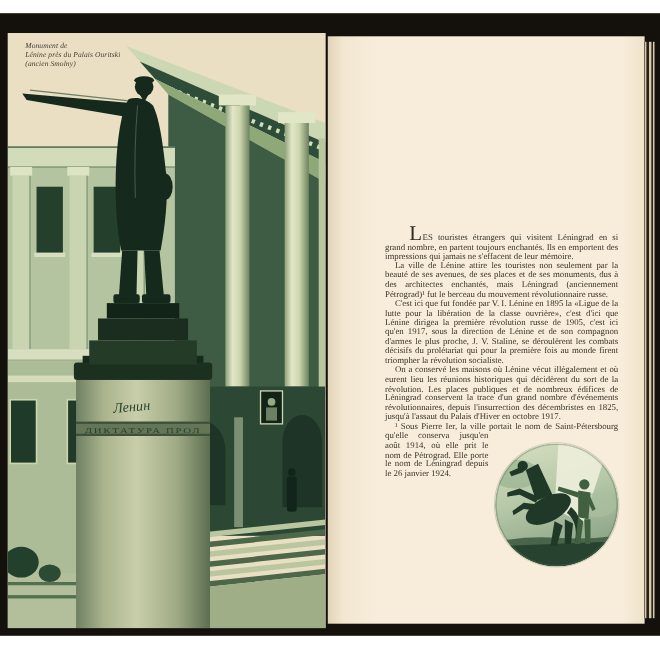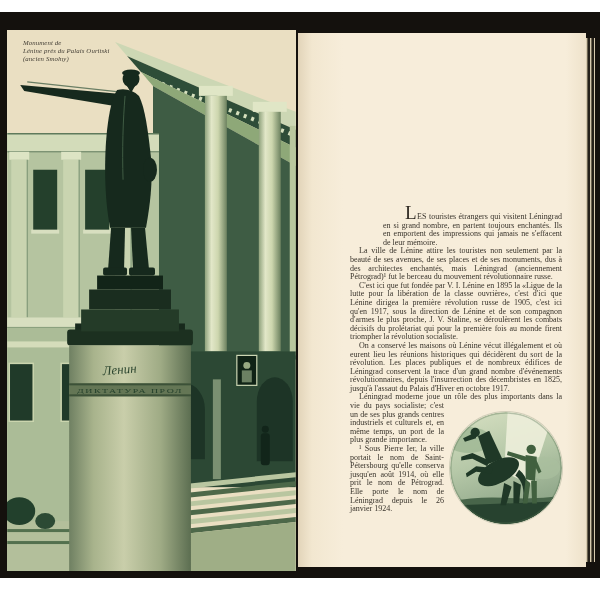--- a/index.html
+++ b/index.html
@@ -24,21 +24,21 @@
   }
   .page-stack{
     position:absolute;left:586px;top:38px;width:9px;height:524px;
     background:repeating-linear-gradient(90deg,#d6c9ad 0 1.5px,#6b6350 1.5px 2.5px,#26221a 2.5px 4px);
   }
   .text-col{
     position:absolute;left:52px;top:176px;width:212px;
     font-size:8px;line-height:8.6px;color:#38332b;text-align:justify;
   }
   .text-col p{margin:0;text-indent:9px;}
-  .text-col p.first{text-indent:22px;margin-left:33px;}
+  .text-col p.first{text-indent:22px;}
   .raised-cap{font-size:19px;line-height:8.6px;letter-spacing:.5px;color:#2f2a23;}
   .footnote{margin-top:6px;text-indent:10px;}
   .float-pusher{float:right;width:1px;height:17px;margin-right:-1px;}
   .photo-circle{
     float:right;clear:right;width:112px;height:112px;margin:2px 0 2px 6px;
     border-radius:50%;overflow:hidden;box-shadow:0 0 0 1px rgba(90,110,85,.25);
   }
   figure{margin:0;padding:0;}
 </style>
 </head>
@@ -223,18 +223,17 @@
             <polygon points="82,48 62,42 61,46 81,53"></polygon>
             <polygon points="92,50 98,64 95,66 89,54"></polygon>
             <polygon points="81,72 78,98 83,98 86,76"></polygon>
             <polygon points="87,74 88,98 93,98 93,74"></polygon>
           </g>
           <circle cx="60" cy="60" r="59" fill="none" stroke="#52704f" stroke-width="1.5" opacity=".35"></circle>
         </g>
       </svg>
     </figure>
 
-    <p>Léningrad moderne joue un rôle des plus importants dans la vie du pays socialiste; c'est un de ses plus grands centres industriels et culturels et, en même temps, un port de la plus grande importance.</p>
     <p class="footnote">¹ Sous Pierre Ier, la ville portait le nom de Saint-Pétersbourg qu'elle conserva jusqu'en août 1914, où elle prit le nom de Pétrograd. Elle porte le nom de Léningrad depuis le 26 janvier 1924.</p>
   </div>
 </div>
 
 <div class="page-stack"></div>
 
 </body></html>

